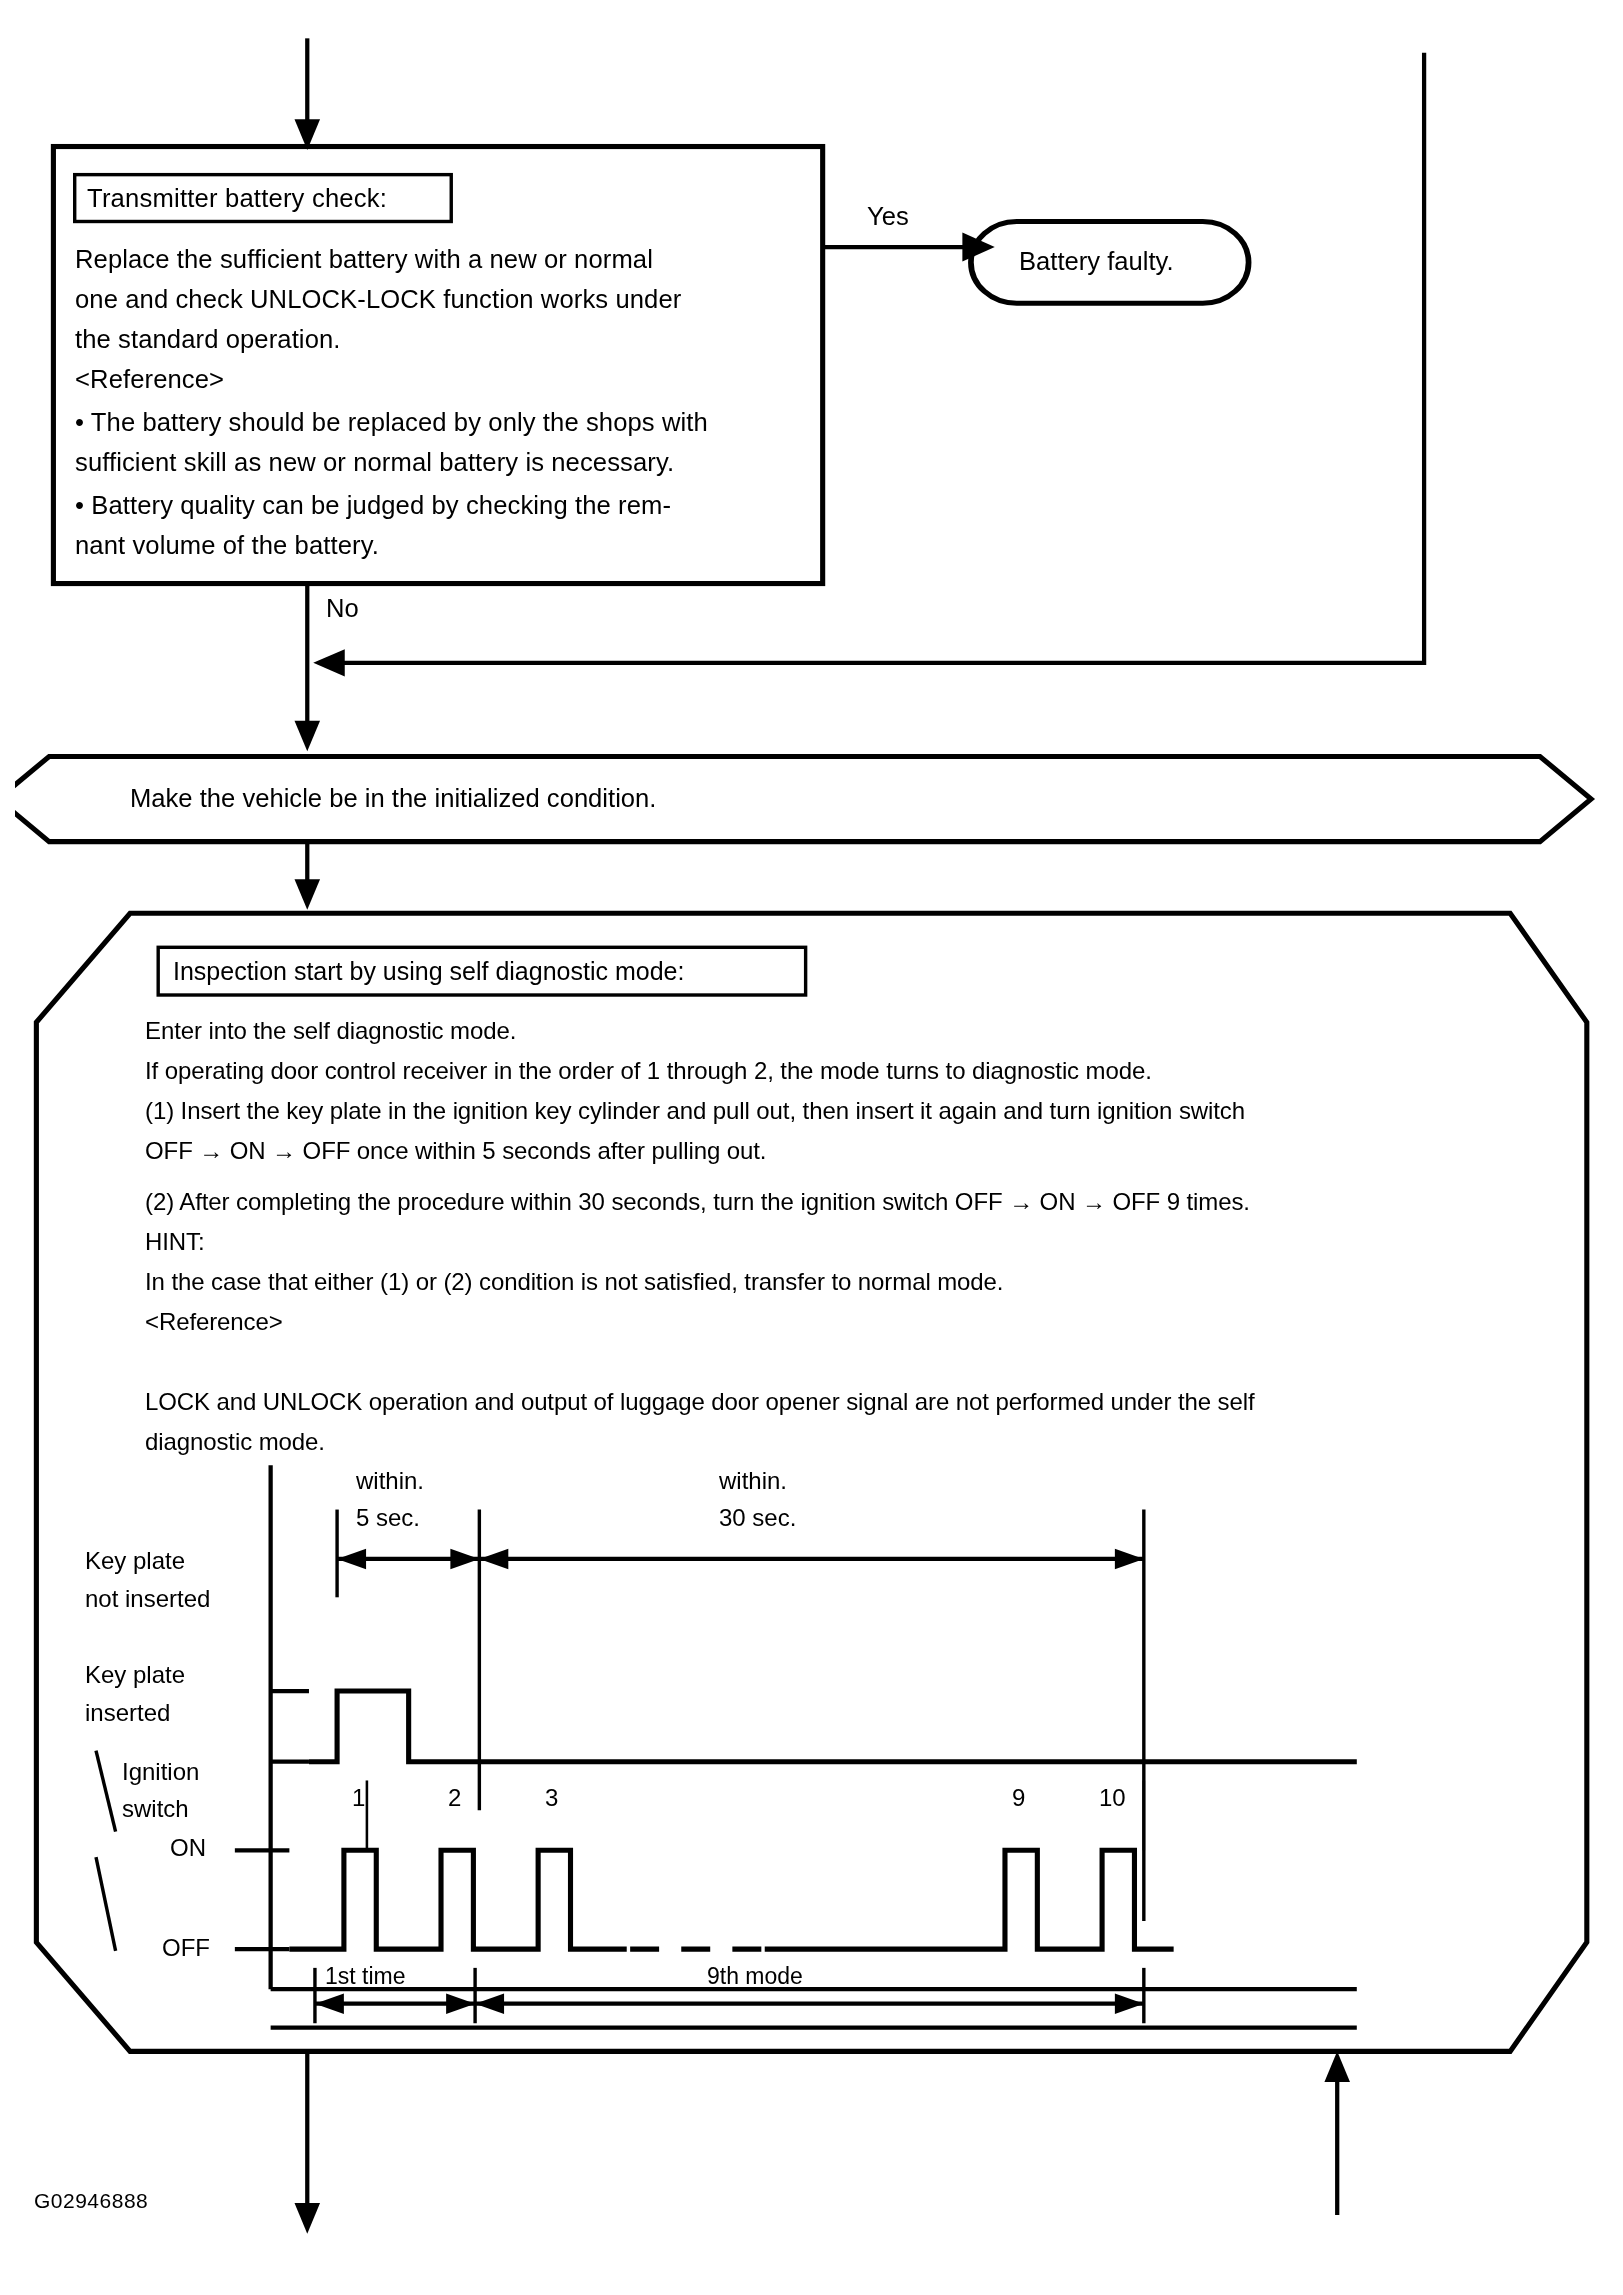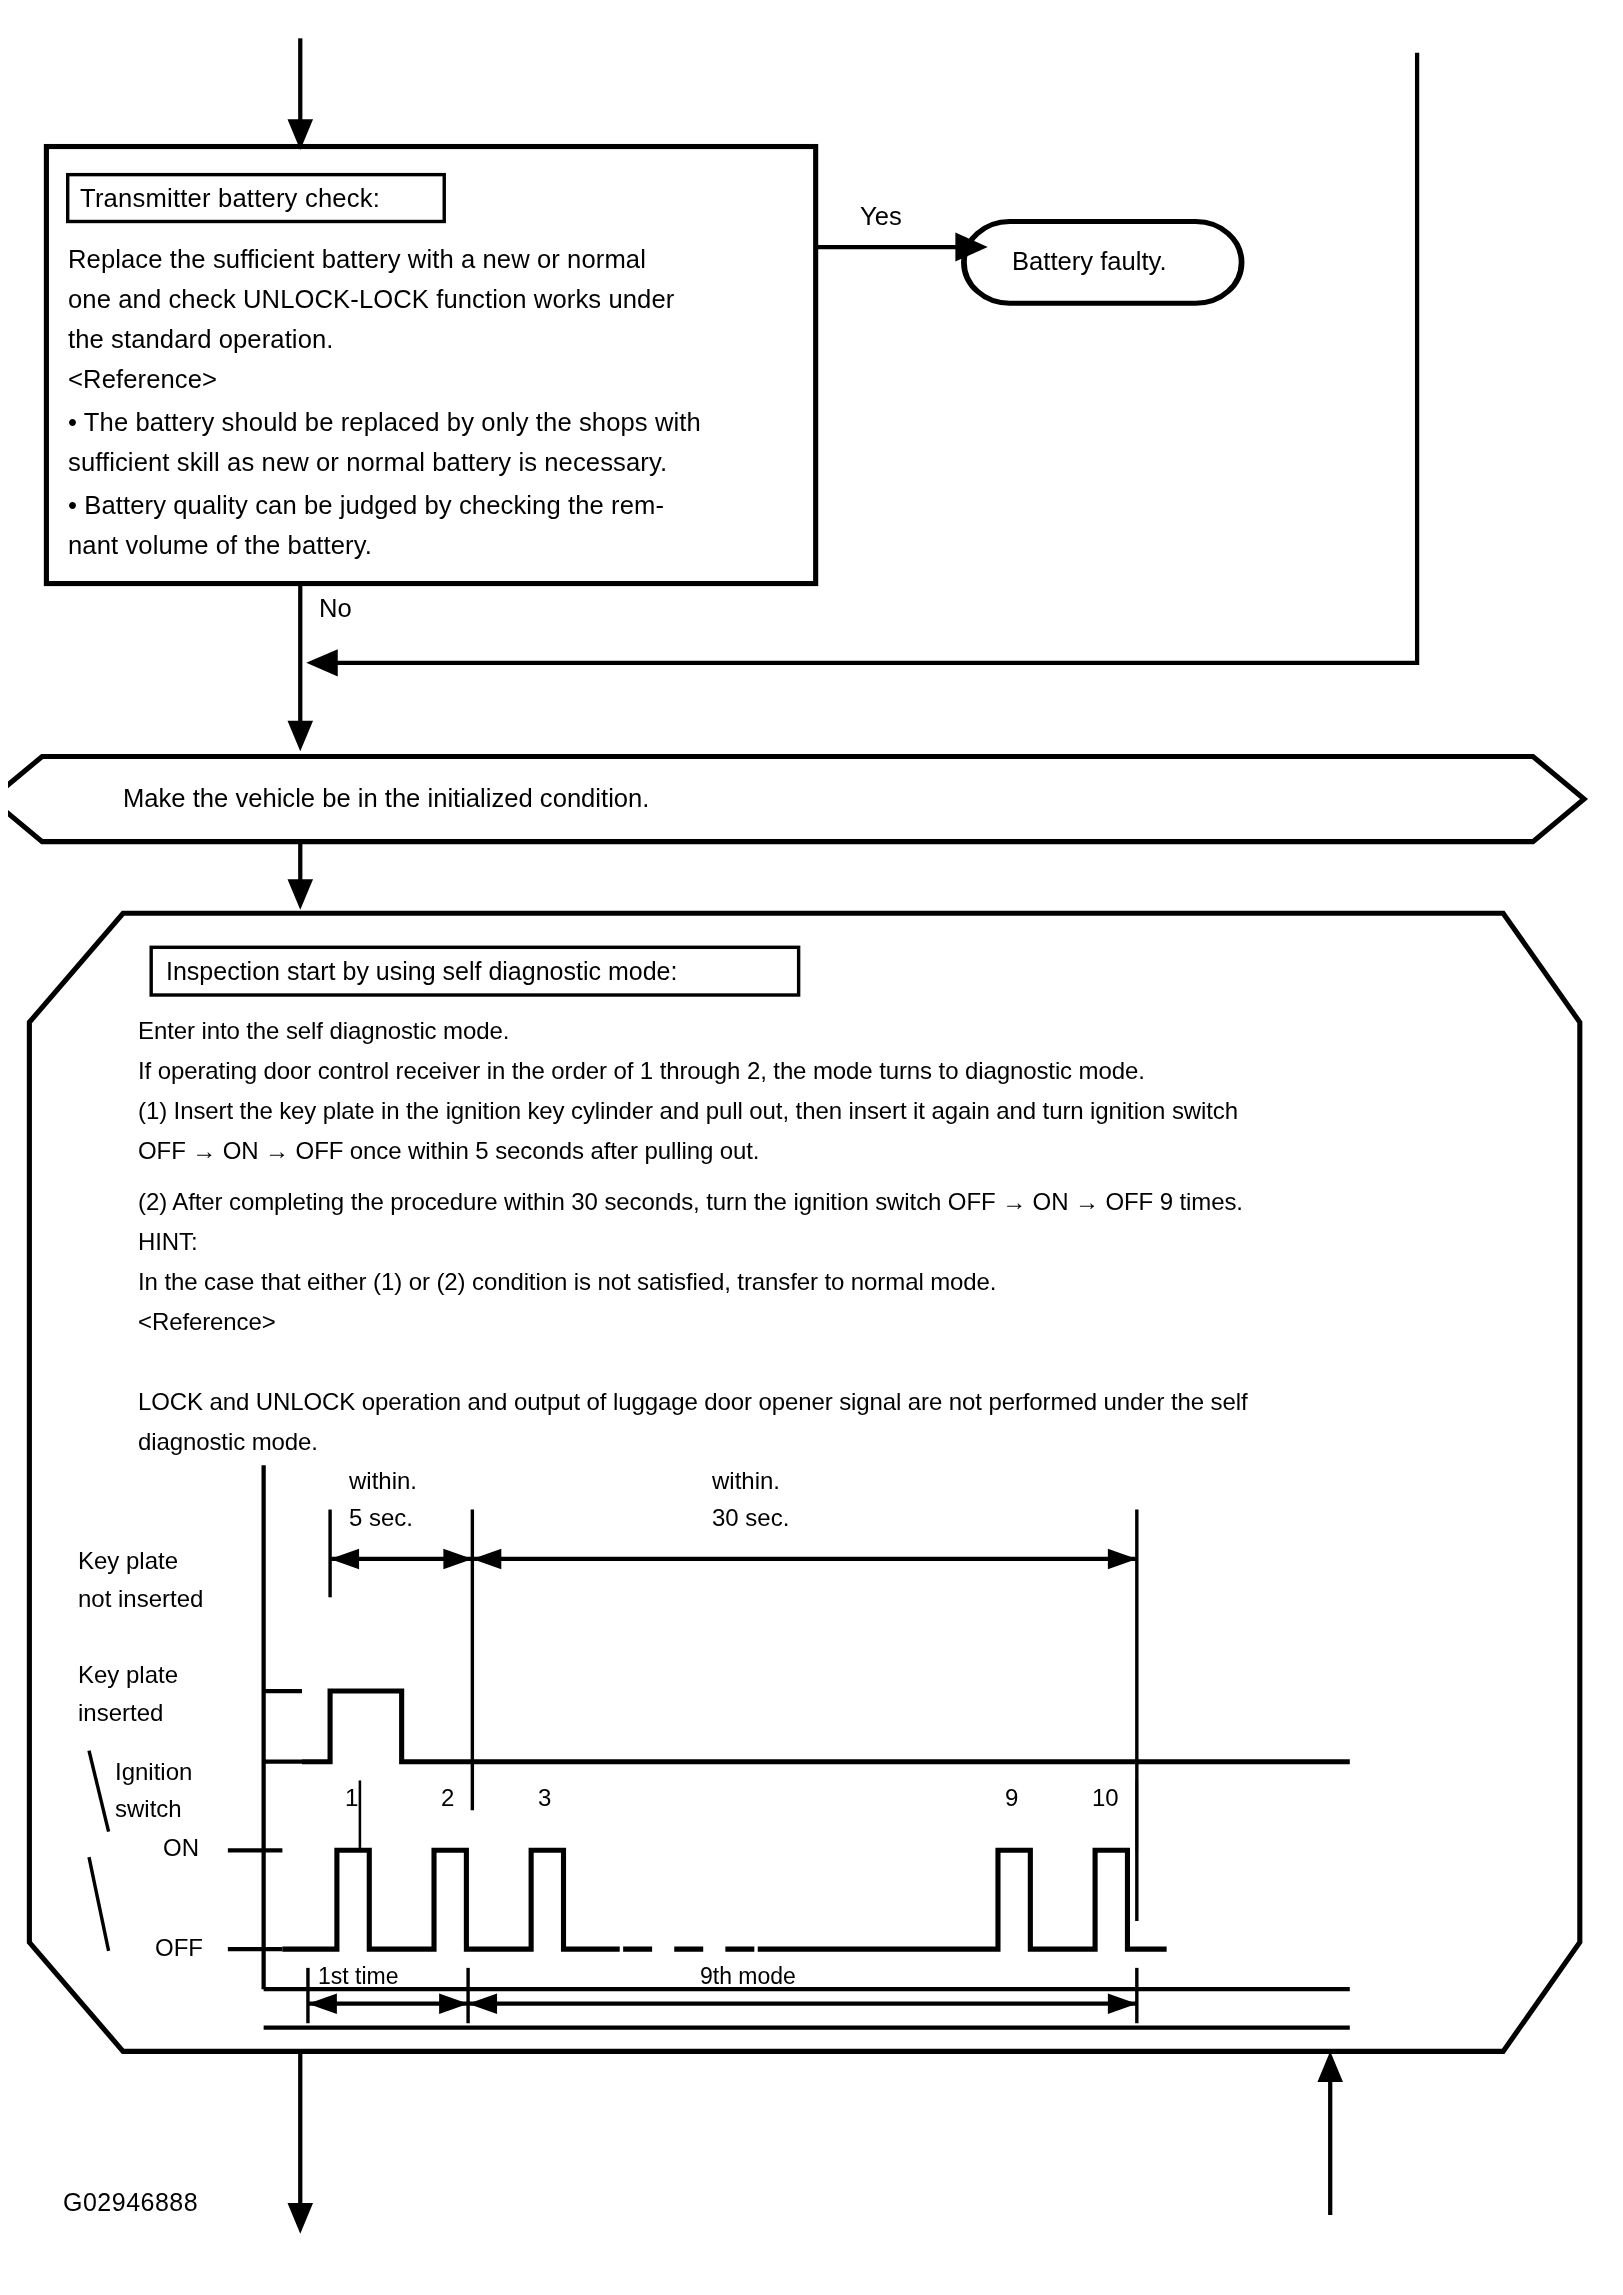--- a/index.html
+++ b/index.html
@@ -10,21 +10,21 @@
   body {
     width: 1623px;
     height: 2295px;
     position: relative;
     font-family: "Liberation Sans", sans-serif;
     color: #000000;
     overflow: hidden;
   }
   #canvas {
     position: absolute;
-    left: 8px; top: 0;
+    left: 15px; top: 0;
     width: 1557px;
     height: 2295px;
   }
   .lyr {
     position: absolute;
     left: 0; top: 0;
     width: 1623px;
     height: 2295px;
   }
   .txt {
@@ -54,21 +54,21 @@
   
   .oct-title { font-size: 25px; }
   .oct-body  { font-size: 24px; letter-spacing: -0.1px; }
 
   
   .tc-label  { font-size: 24px; }
   .tc-num    { font-size: 24px; }
   .tc-small  { font-size: 23px; }
 
   
-  .figid { font-size: 25px; letter-spacing: 0.5px; margin-left: 36px; }
+  .figid { font-size: 21px; letter-spacing: 0.5px; }
 </style>
 </head>
 <body>
 
 <div id="canvas">
 
   <svg class="lyr" viewBox="0 0 1905 2694">
     <defs>
       <marker id="arrowDown" markerWidth="22" markerHeight="22" refX="0" refY="0" orient="auto" markerUnits="userSpaceOnUse"></marker>
     </defs>

